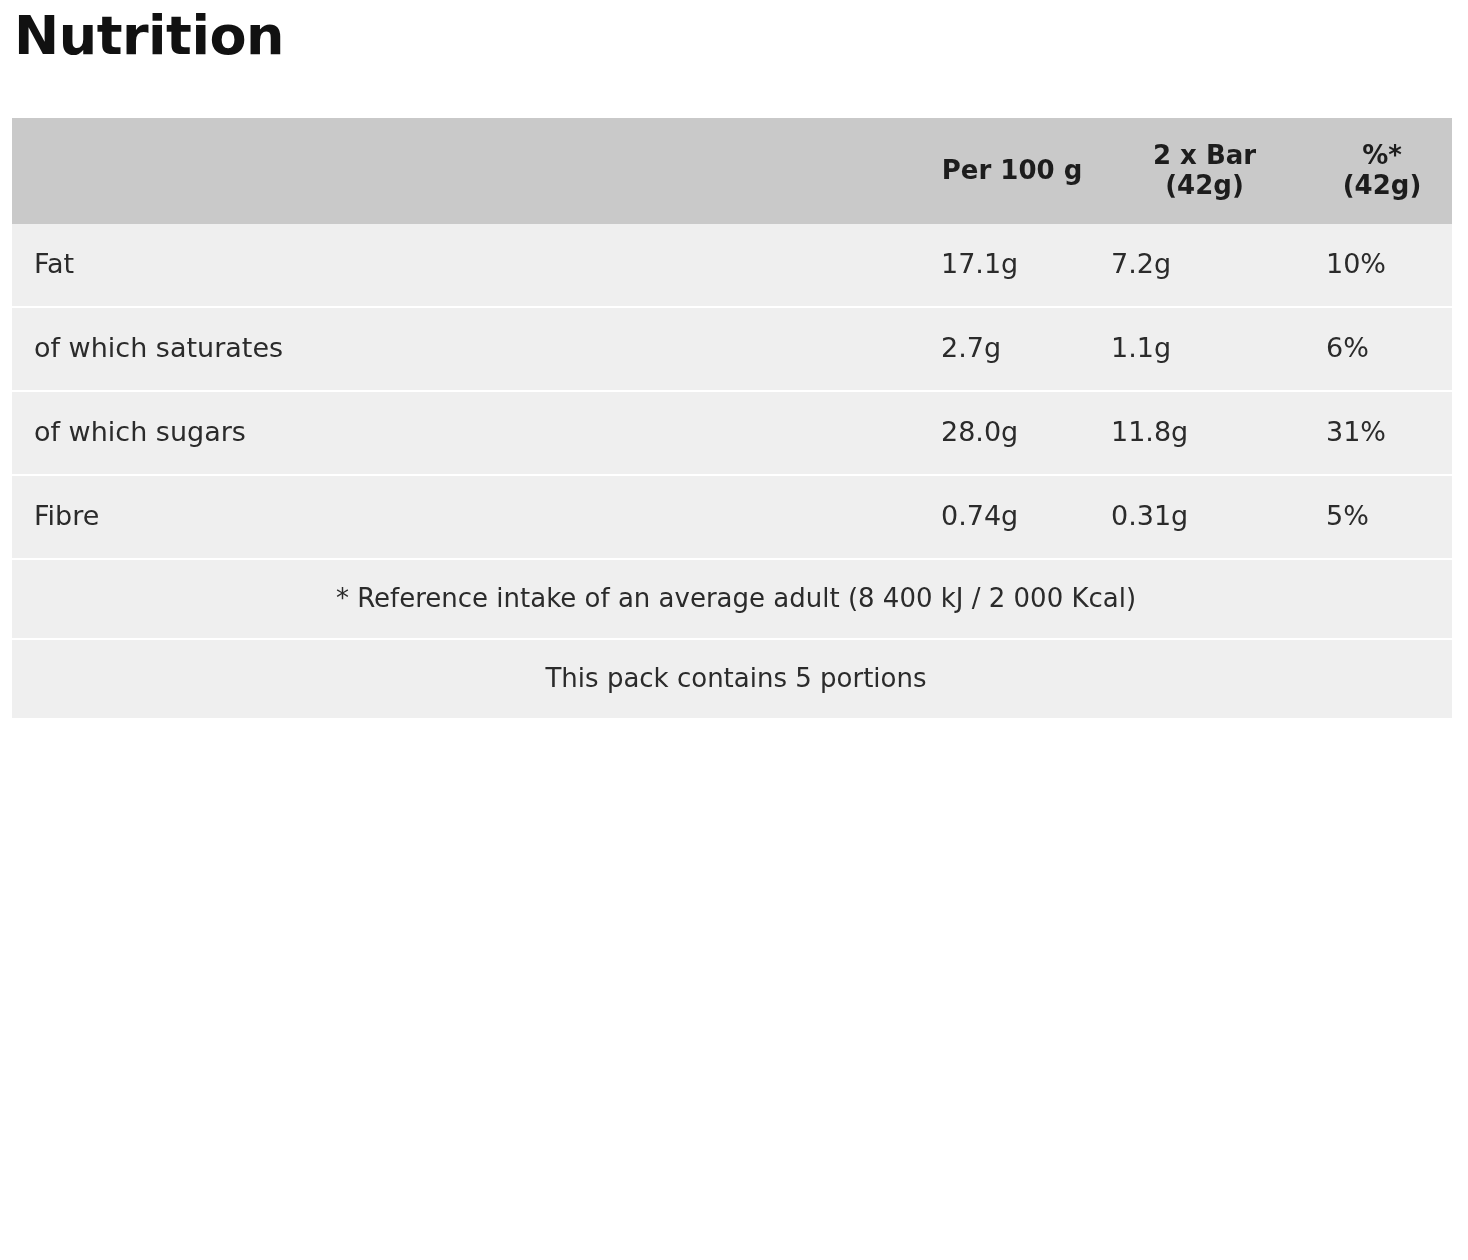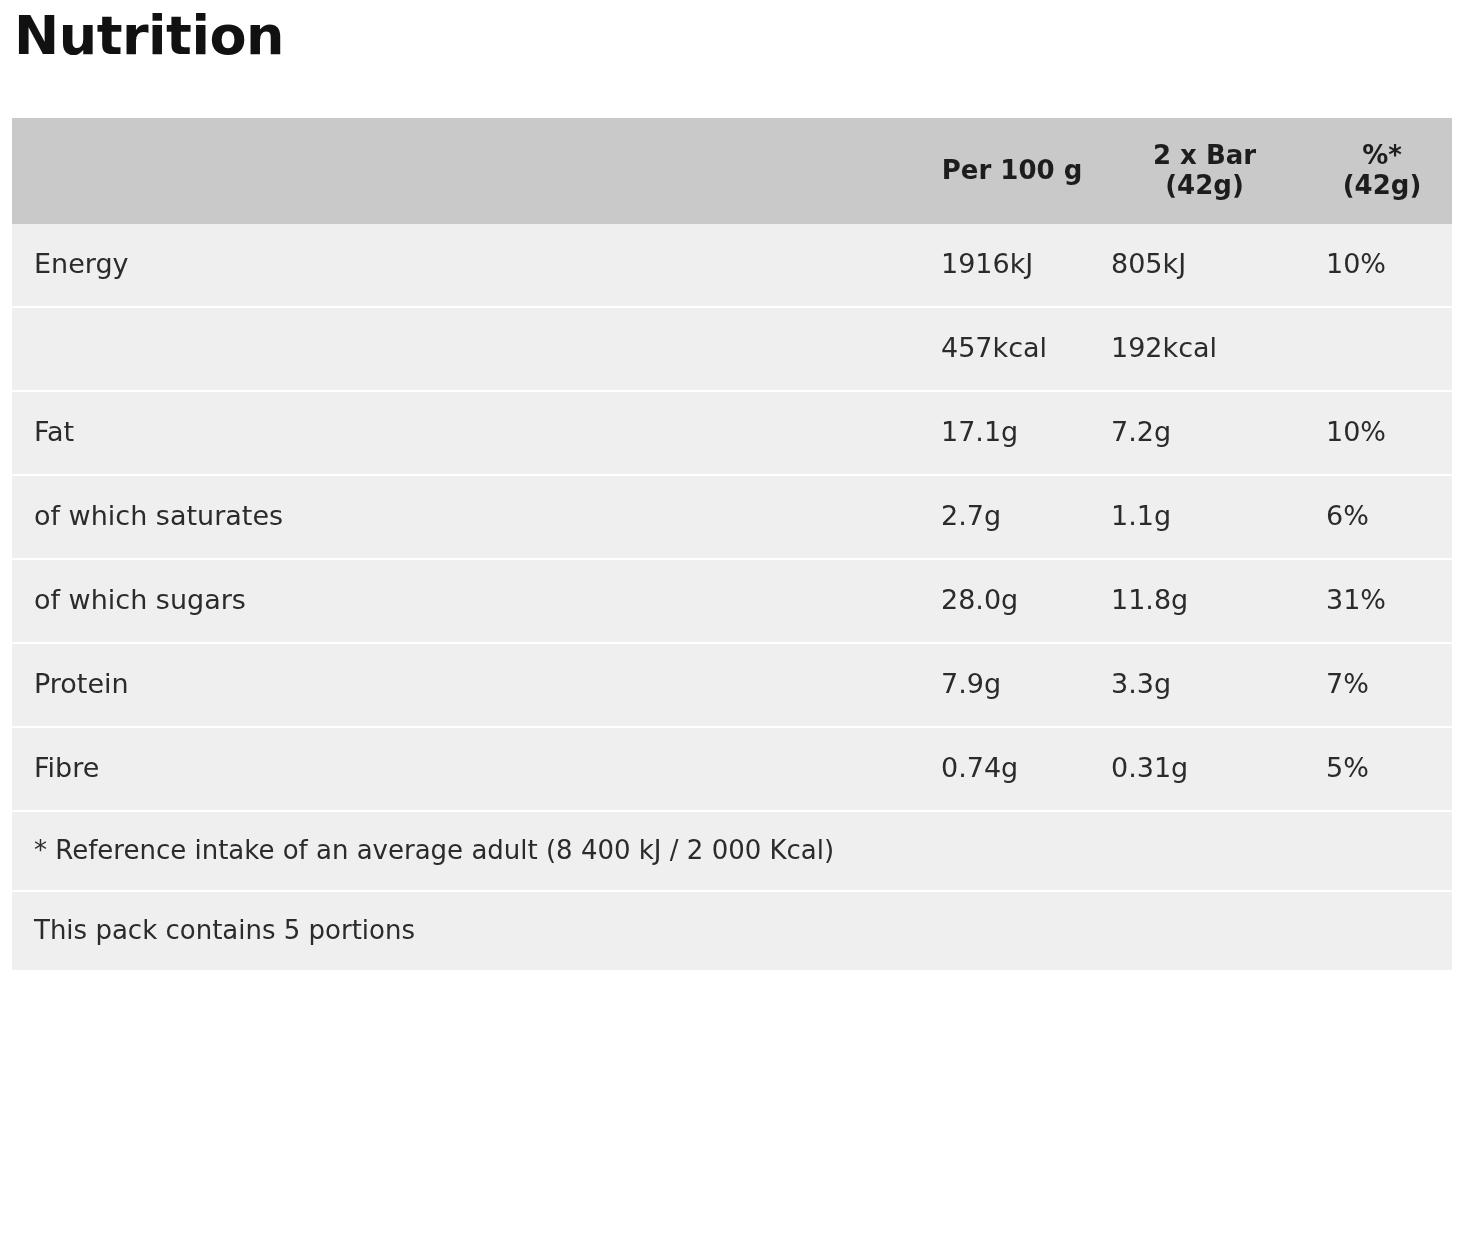--- a/index.html
+++ b/index.html
@@ -70,20 +70,21 @@
     line-height: 32px;
   }
   table.nutrition tbody tr td:first-child {
     padding-left: 22px;
   }
   table.nutrition tbody tr.note td {
     font-size: 26px;
     color: #2b2b2b;
     padding-top: 22px;
     padding-bottom: 24px;
+    text-align: center;
   }
   table.nutrition tbody tr.note.last td {
     border-bottom: none;
   }
   .cell-val { white-space: nowrap; }
 </style>
 </head>
 <body>
 
 <div class="page">
@@ -101,33 +102,21 @@
       <thead>
         <tr>
           <th class="name-head"></th>
           <th>Per 100 g</th>
           <th>2 x Bar (42g)</th>
           <th>%* (42g)</th>
         </tr>
       </thead>
       <tbody>
 
-        <tr>
-          <td>Energy</td>
-          <td class="cell-val">1916kJ</td>
-          <td class="cell-val">805kJ</td>
-          <td class="cell-val">10%</td>
-        </tr>
 
-        <tr>
-          <td></td>
-          <td class="cell-val">457kcal</td>
-          <td class="cell-val">192kcal</td>
-          <td class="cell-val"></td>
-        </tr>
 
         <tr>
           <td>Fat</td>
           <td class="cell-val">17.1g</td>
           <td class="cell-val">7.2g</td>
           <td class="cell-val">10%</td>
         </tr>
 
         <tr>
           <td>of which saturates</td>
@@ -138,26 +127,20 @@
 
 
         <tr>
           <td>of which sugars</td>
           <td class="cell-val">28.0g</td>
           <td class="cell-val">11.8g</td>
           <td class="cell-val">31%</td>
         </tr>
 
 
-        <tr>
-          <td>Protein</td>
-          <td class="cell-val">7.9g</td>
-          <td class="cell-val">3.3g</td>
-          <td class="cell-val">7%</td>
-        </tr>
 
         <tr>
           <td>Fibre</td>
           <td class="cell-val">0.74g</td>
           <td class="cell-val">0.31g</td>
           <td class="cell-val">5%</td>
         </tr>
 
         <tr class="note">
           <td colspan="4">* Reference intake of an average adult (8 400 kJ / 2 000 Kcal)</td>

